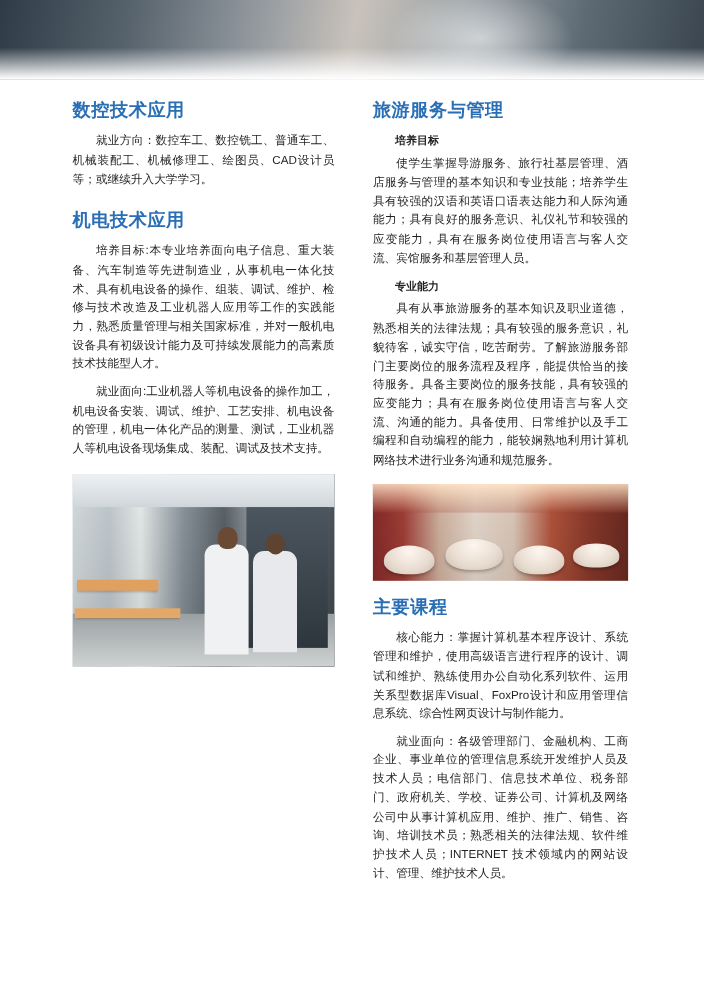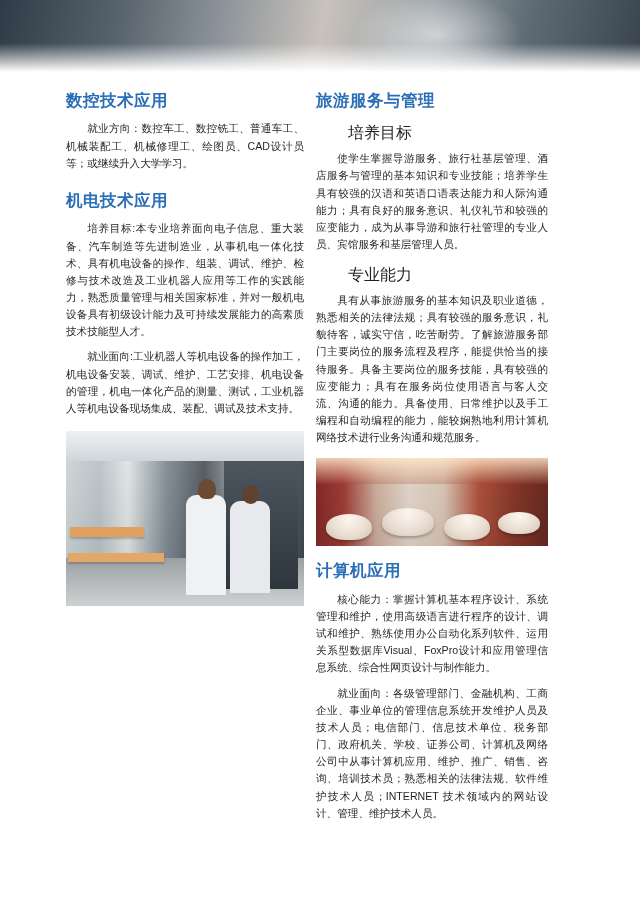--- a/index.html
+++ b/index.html
@@ -37,45 +37,46 @@
     width: 170px;
     height: 90px;
     background: radial-gradient(ellipse at center, rgba(255,255,255,0.55), rgba(255,255,255,0) 70%);
   }
   .columns {
     position: absolute;
     left: 0;
     top: 72px;
     width: 612px;
     display: flex;
-    gap: 12px;
+    gap: 35px;
     padding: 18px 40px 0 66px;
     box-sizing: border-box;
   }
   .col {
     width: 238px;
     box-sizing: border-box;
   }
   .col-right {
     width: 232px;
   }
   h2.section-title {
     color: #2a6fb5;
     font-size: 16.5px;
     font-weight: bold;
     margin: 0 0 9px 0;
     letter-spacing: 0.5px;
     line-height: 1.3;
   }
   .sub-title {
-    font-size: 16px;
+    font-size: 10px;
     margin: 10px 0 4px 0;
     text-indent: 2em;
     line-height: 1.55;
     color: #231f20;
+    font-weight: bold;
   }
   p.para {
     font-size: 10.6px;
     line-height: 1.62;
     margin: 0 0 8px 0;
     text-indent: 2em;
     text-align: justify;
     color: #231f20;
   }
   p.para.last { margin-bottom: 2px; }
@@ -193,32 +194,32 @@
         <div class="person p2"></div>
         <div class="p2-head"></div>
       </div>
 
     </div>
 
     <div class="col col-right">
 
       <h2 class="section-title">旅游服务与管理</h2>
       <div class="sub-title">培养目标</div>
-      <p class="para">使学生掌握导游服务、旅行社基层管理、酒店服务与管理的基本知识和专业技能；培养学生具有较强的汉语和英语口语表达能力和人际沟通能力；具有良好的服务意识、礼仪礼节和较强的应变能力，成为从事导游和旅行社管理的专业人员、宾馆服务和基层管理人员。</p>
+      <p class="para">使学生掌握导游服务、旅行社基层管理、酒店服务与管理的基本知识和专业技能；培养学生具有较强的汉语和英语口语表达能力和人际沟通能力；具有良好的服务意识、礼仪礼节和较强的应变能力，具有在服务岗位使用语言与客人交流、宾馆服务和基层管理人员。</p>
       <div class="sub-title">专业能力</div>
       <p class="para last">具有从事旅游服务的基本知识及职业道德，熟悉相关的法律法规；具有较强的服务意识，礼貌待客，诚实守信，吃苦耐劳。了解旅游服务部门主要岗位的服务流程及程序，能提供恰当的接待服务。具备主要岗位的服务技能，具有较强的应变能力；具有在服务岗位使用语言与客人交流、沟通的能力。具备使用、日常维护以及手工编程和自动编程的能力，能较娴熟地利用计算机网络技术进行业务沟通和规范服务。</p>
 
       <div class="photo photo-banquet">
         <div class="ceil"></div>
         <div class="tbl t1"></div>
         <div class="tbl t2"></div>
         <div class="tbl t3"></div>
         <div class="tbl t4"></div>
       </div>
 
-      <h2 class="section-title">计算机应用</h2>
+      <h2 class="section-title">主要课程</h2>
       <p class="para">核心能力：掌握计算机基本程序设计、系统管理和维护，使用高级语言进行程序的设计、调试和维护、熟练使用办公自动化系列软件、运用关系型数据库Visual、FoxPro设计和应用管理信息系统、综合性网页设计与制作能力。</p>
       <p class="para last">就业面向：各级管理部门、金融机构、工商企业、事业单位的管理信息系统开发维护人员及技术人员；电信部门、信息技术单位、税务部门、政府机关、学校、证券公司、计算机及网络公司中从事计算机应用、维护、推广、销售、咨询、培训技术员；熟悉相关的法律法规、软件维护技术人员；INTERNET 技术领域内的网站设计、管理、维护技术人员。</p>
 
     </div>
 
   </div>
 </div>
 
 </body></html>

